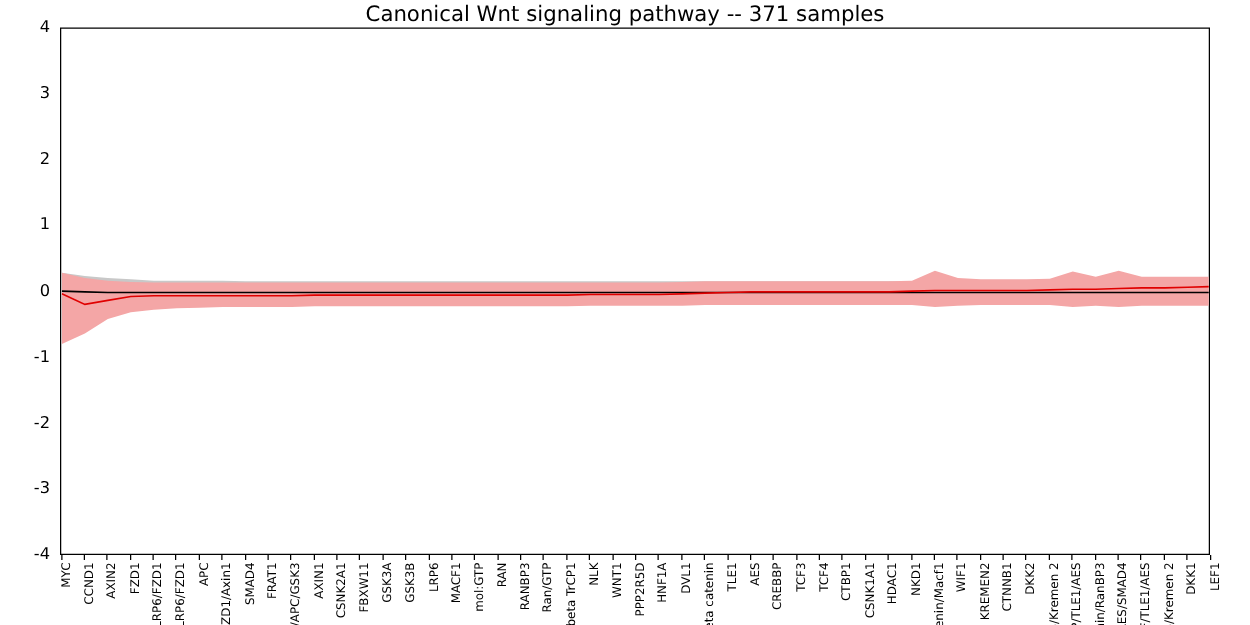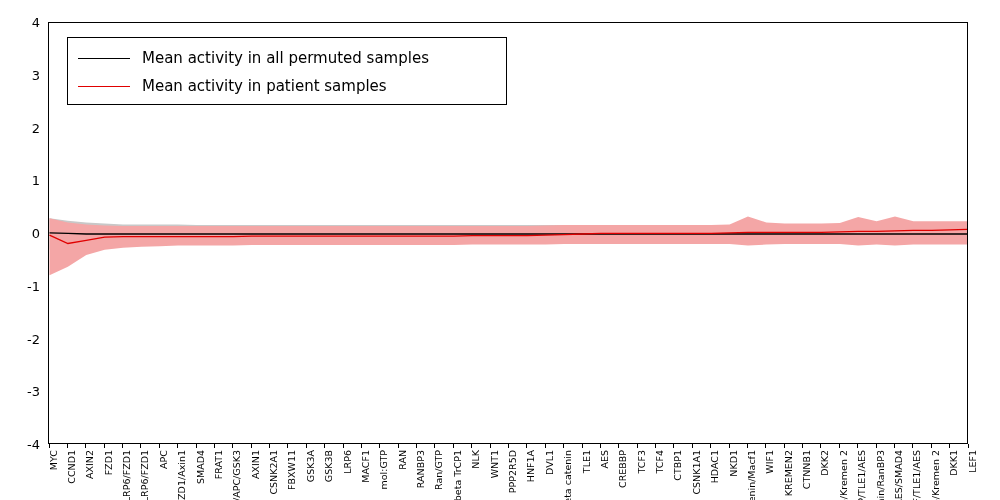--- a/index.html
+++ b/index.html
@@ -47,20 +47,21 @@
   .legend-row{display:flex;align-items:center;height:28px;}
   .legend-swatch{width:52px;height:0;border-top:1.6px solid #000;margin-right:12px;}
   .legend-swatch.red{border-top-color:#e00000;}
   .legend-label{font-size:15px;color:#000;}
 </style>
 </head>
 <body>
 
 <div id="fig">
 
+  <div id="title">Canonical Wnt signaling pathway -- 371 samples</div>
 
 
   <div id="ylabels">
       <div style="top: 422px;">-4</div>
       <div style="top: 369.25px;">-3</div>
       <div style="top: 316.5px;">-2</div>
       <div style="top: 263.75px;">-1</div>
       <div style="top: 211px;">0</div>
       <div style="top: 158.25px;">1</div>
       <div style="top: 105.5px;">2</div>
@@ -71,30 +72,20 @@
   <div id="axes">
     <div class="plot-inner">
       <svg id="plot-svg" width="920" height="422" viewBox="0 0 920 422" preserveAspectRatio="none">
           <path d="M0.5 195.175L18.88 197.8125L37.26 199.395L55.64 200.45L74.02 201.50500000000002L92.4 201.50500000000002L110.78 201.50500000000002L129.16 201.50500000000002L147.54 202.0325L165.92 202.0325L184.3 202.0325L202.68 202.0325L221.06 202.0325L239.44 202.0325L257.82 202.0325L276.2 202.0325L294.58 202.0325L312.96 202.0325L331.34 202.0325L349.72 202.0325L368.1 202.0325L386.48 202.0325L404.86 202.0325L423.24 202.0325L441.62 202.0325L460 202.0325L478.38 202.0325L496.76 202.0325L515.14 202.0325L533.52 202.0325L551.9 202.0325L570.28 202.0325L588.66 202.0325L607.04 202.0325L625.42 202.0325L643.8 202.0325L662.18 202.0325L680.56 202.0325L698.94 202.0325L717.32 202.0325L735.7 202.0325L754.08 202.0325L772.46 202.0325L790.84 202.0325L809.22 202.0325L827.6 202.0325L845.98 202.0325L864.36 202.0325L882.74 202.0325L901.12 202.0325L919.5 202.0325L919.5 219.9675L901.12 219.9675L882.74 219.9675L864.36 219.9675L845.98 219.9675L827.6 219.9675L809.22 219.9675L790.84 219.9675L772.46 219.9675L754.08 219.9675L735.7 219.9675L717.32 219.9675L698.94 219.9675L680.56 219.9675L662.18 219.9675L643.8 219.9675L625.42 219.9675L607.04 219.9675L588.66 219.9675L570.28 219.9675L551.9 219.9675L533.52 219.9675L515.14 219.9675L496.76 219.9675L478.38 219.9675L460 219.9675L441.62 219.9675L423.24 219.9675L404.86 219.9675L386.48 219.9675L368.1 219.9675L349.72 219.9675L331.34 219.9675L312.96 219.9675L294.58 219.9675L276.2 219.9675L257.82 219.9675L239.44 219.9675L221.06 219.9675L202.68 219.9675L184.3 219.9675L165.92 219.9675L147.54 219.9675L129.16 220.495L110.78 220.495L92.4 220.495L74.02 220.495L55.64 221.55L37.26 222.60500000000002L18.88 224.1875L0.5 226.825Z" fill="#c8c8c8" stroke="none"></path>
           <path d="M0.5 195.175L18.88 199.395L37.26 201.50500000000002L55.64 202.56L74.02 203.08749999999998L92.4 203.08749999999998L110.78 203.08749999999998L129.16 203.08749999999998L147.54 203.08749999999998L165.92 203.08749999999998L184.3 203.08749999999998L202.68 203.08749999999998L221.06 203.08749999999998L239.44 203.08749999999998L257.82 203.08749999999998L276.2 203.08749999999998L294.58 203.08749999999998L312.96 203.08749999999998L331.34 203.08749999999998L349.72 203.08749999999998L368.1 203.08749999999998L386.48 203.08749999999998L404.86 203.08749999999998L423.24 203.08749999999998L441.62 203.08749999999998L460 203.08749999999998L478.38 203.08749999999998L496.76 202.56L515.14 202.0325L533.52 202.0325L551.9 202.0325L570.28 202.0325L588.66 202.0325L607.04 202.0325L625.42 202.0325L643.8 202.0325L662.18 202.0325L680.56 201.50500000000002L698.94 193.5925L717.32 199.395L735.7 200.45L754.08 200.45L772.46 200.45L790.84 199.9225L809.22 194.11999999999998L827.6 198.33999999999997L845.98 193.5925L864.36 198.33999999999997L882.74 198.33999999999997L901.12 198.33999999999997L919.5 198.33999999999997L919.5 221.55L901.12 221.55L882.74 221.55L864.36 221.55L845.98 222.60500000000002L827.6 221.55L809.22 222.60500000000002L790.84 221.0225L772.46 221.0225L754.08 221.0225L735.7 221.0225L717.32 221.55L698.94 222.60500000000002L680.56 221.0225L662.18 221.0225L643.8 221.0225L625.42 221.0225L607.04 221.0225L588.66 221.0225L570.28 221.0225L551.9 221.0225L533.52 221.0225L515.14 221.0225L496.76 221.55L478.38 221.55L460 221.55L441.62 221.55L423.24 221.55L404.86 222.0775L386.48 222.0775L368.1 222.0775L349.72 222.0775L331.34 222.0775L312.96 222.0775L294.58 222.0775L276.2 222.0775L257.82 222.0775L239.44 222.0775L221.06 222.0775L202.68 222.0775L184.3 222.60500000000002L165.92 222.60500000000002L147.54 222.60500000000002L129.16 222.60500000000002L110.78 223.1325L92.4 223.66000000000003L74.02 224.71499999999997L55.64 226.825L37.26 232.1L18.88 243.705L0.5 252.145Z" fill="#f4a6a6" stroke="none"></path>
           <path d="M0.5 209.94500000000002L18.88 210.47250000000003L37.26 211L55.64 211L74.02 211L92.4 211L110.78 211L129.16 211L147.54 211L165.92 211L184.3 211L202.68 211L221.06 211L239.44 211L257.82 211L276.2 211L294.58 211L312.96 211L331.34 211L349.72 211L368.1 211L386.48 211L404.86 211L423.24 211L441.62 211L460 211L478.38 211L496.76 211L515.14 211L533.52 211L551.9 211L570.28 211L588.66 211L607.04 211L625.42 211L643.8 211L662.18 211L680.56 211L698.94 211L717.32 211L735.7 211L754.08 211L772.46 211L790.84 211L809.22 211L827.6 211L845.98 211L864.36 211L882.74 211L901.12 211L919.5 211" fill="none" stroke="#000000" stroke-width="1.3"></path>
           <path d="M0.5 212.055L18.88 220.495L37.26 217.33L55.64 214.165L74.02 213.6375L92.4 213.6375L110.78 213.6375L129.16 213.6375L147.54 213.6375L165.92 213.6375L184.3 213.6375L202.68 213.11L221.06 213.11L239.44 213.11L257.82 213.11L276.2 213.11L294.58 213.11L312.96 213.11L331.34 213.11L349.72 213.11L368.1 213.11L386.48 213.11L404.86 213.11L423.24 212.58249999999998L441.62 212.58249999999998L460 212.58249999999998L478.38 212.58249999999998L496.76 212.055L515.14 211.52749999999997L533.52 211L551.9 210.47250000000003L570.28 210.47250000000003L588.66 210.47250000000003L607.04 210.47250000000003L625.42 210.47250000000003L643.8 210.47250000000003L662.18 210.47250000000003L680.56 209.94500000000002L698.94 209.4175L717.32 209.4175L735.7 209.4175L754.08 209.4175L772.46 209.4175L790.84 208.89L809.22 208.3625L827.6 208.3625L845.98 207.835L864.36 207.30749999999998L882.74 207.30749999999998L901.12 206.78L919.5 206.2525" fill="none" stroke="#e00000" stroke-width="1.3"></path>
         </svg>
     </div>
 
-    <div id="legend">
-      <div class="legend-row">
-        <span class="legend-swatch"></span>
-        <span class="legend-label">Mean activity in all permuted samples</span>
-      </div>
-      <div class="legend-row">
-        <span class="legend-swatch red"></span>
-        <span class="legend-label">Mean activity in patient samples</span>
-      </div>
-    </div>
   </div>
 
   <div id="xlabels">
       <span style="left: 0.5px; top: 6px;">MYC</span>
       <div class="xtickmark" style="left: 0.5px;"></div>
       <span style="left: 18.88px; top: 6px;">CCND1</span>
       <div class="xtickmark" style="left: 18.88px;"></div>
       <span style="left: 37.26px; top: 6px;">AXIN2</span>
       <div class="xtickmark" style="left: 37.26px;"></div>
       <span style="left: 55.64px; top: 6px;">FZD1</span>

